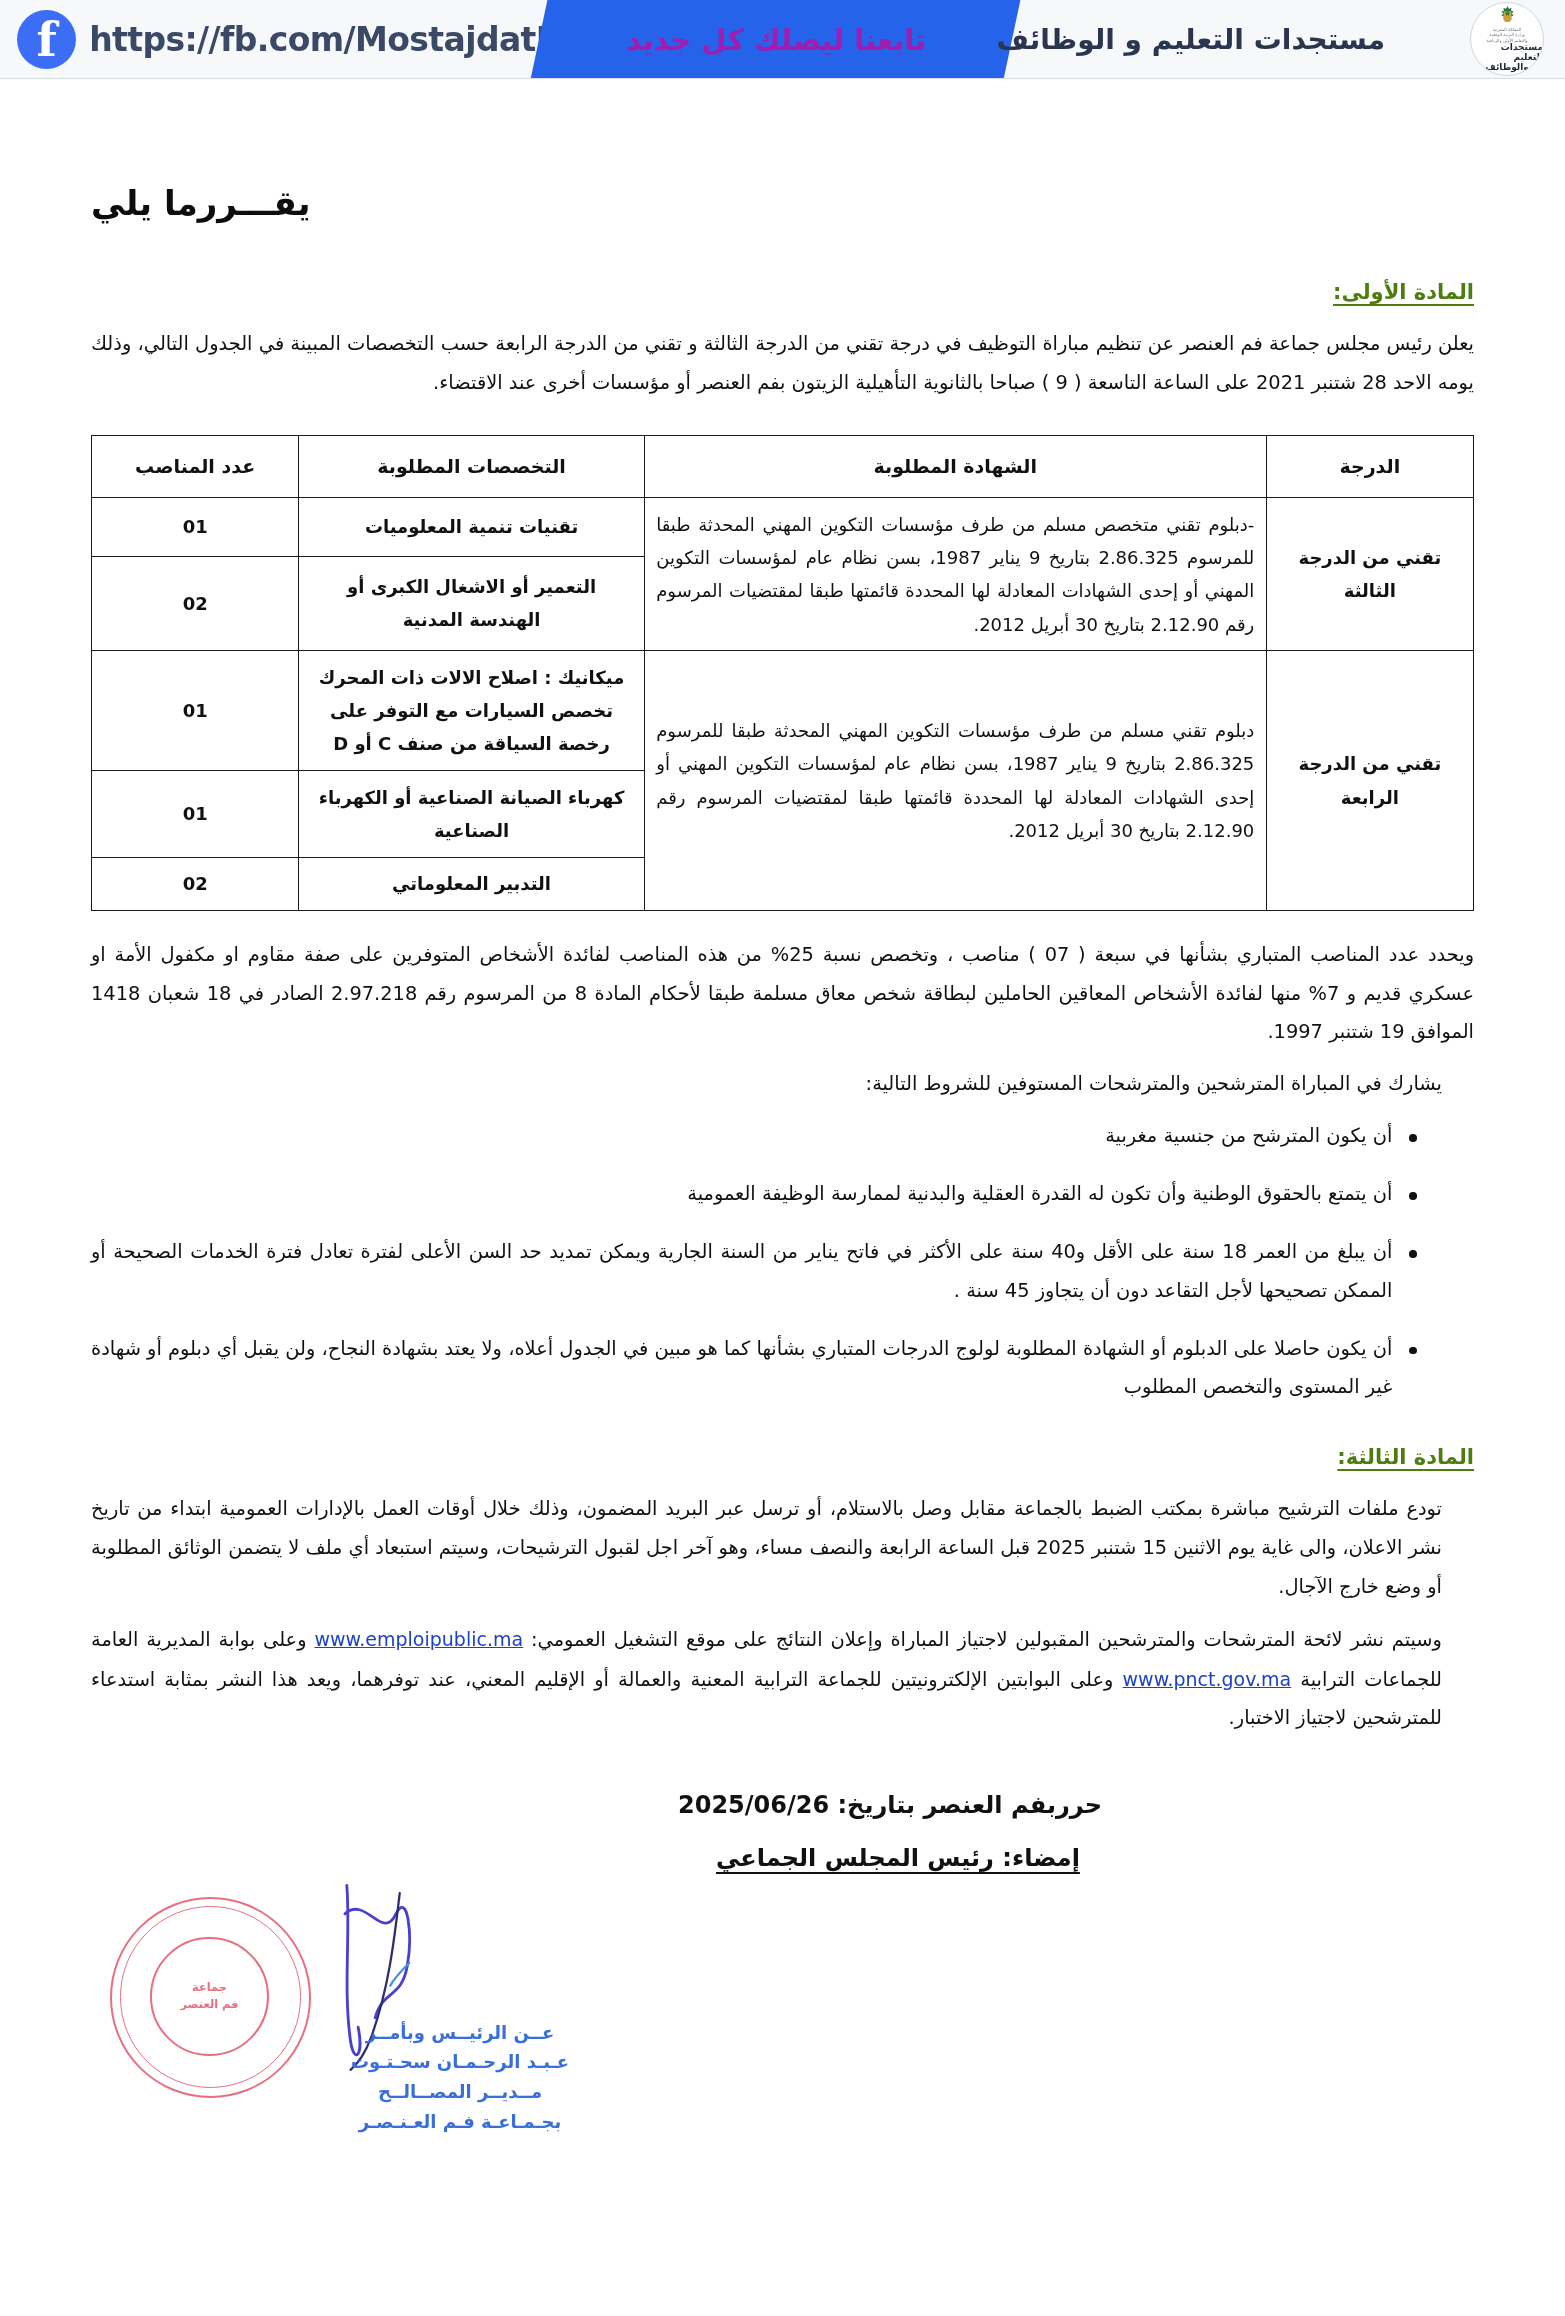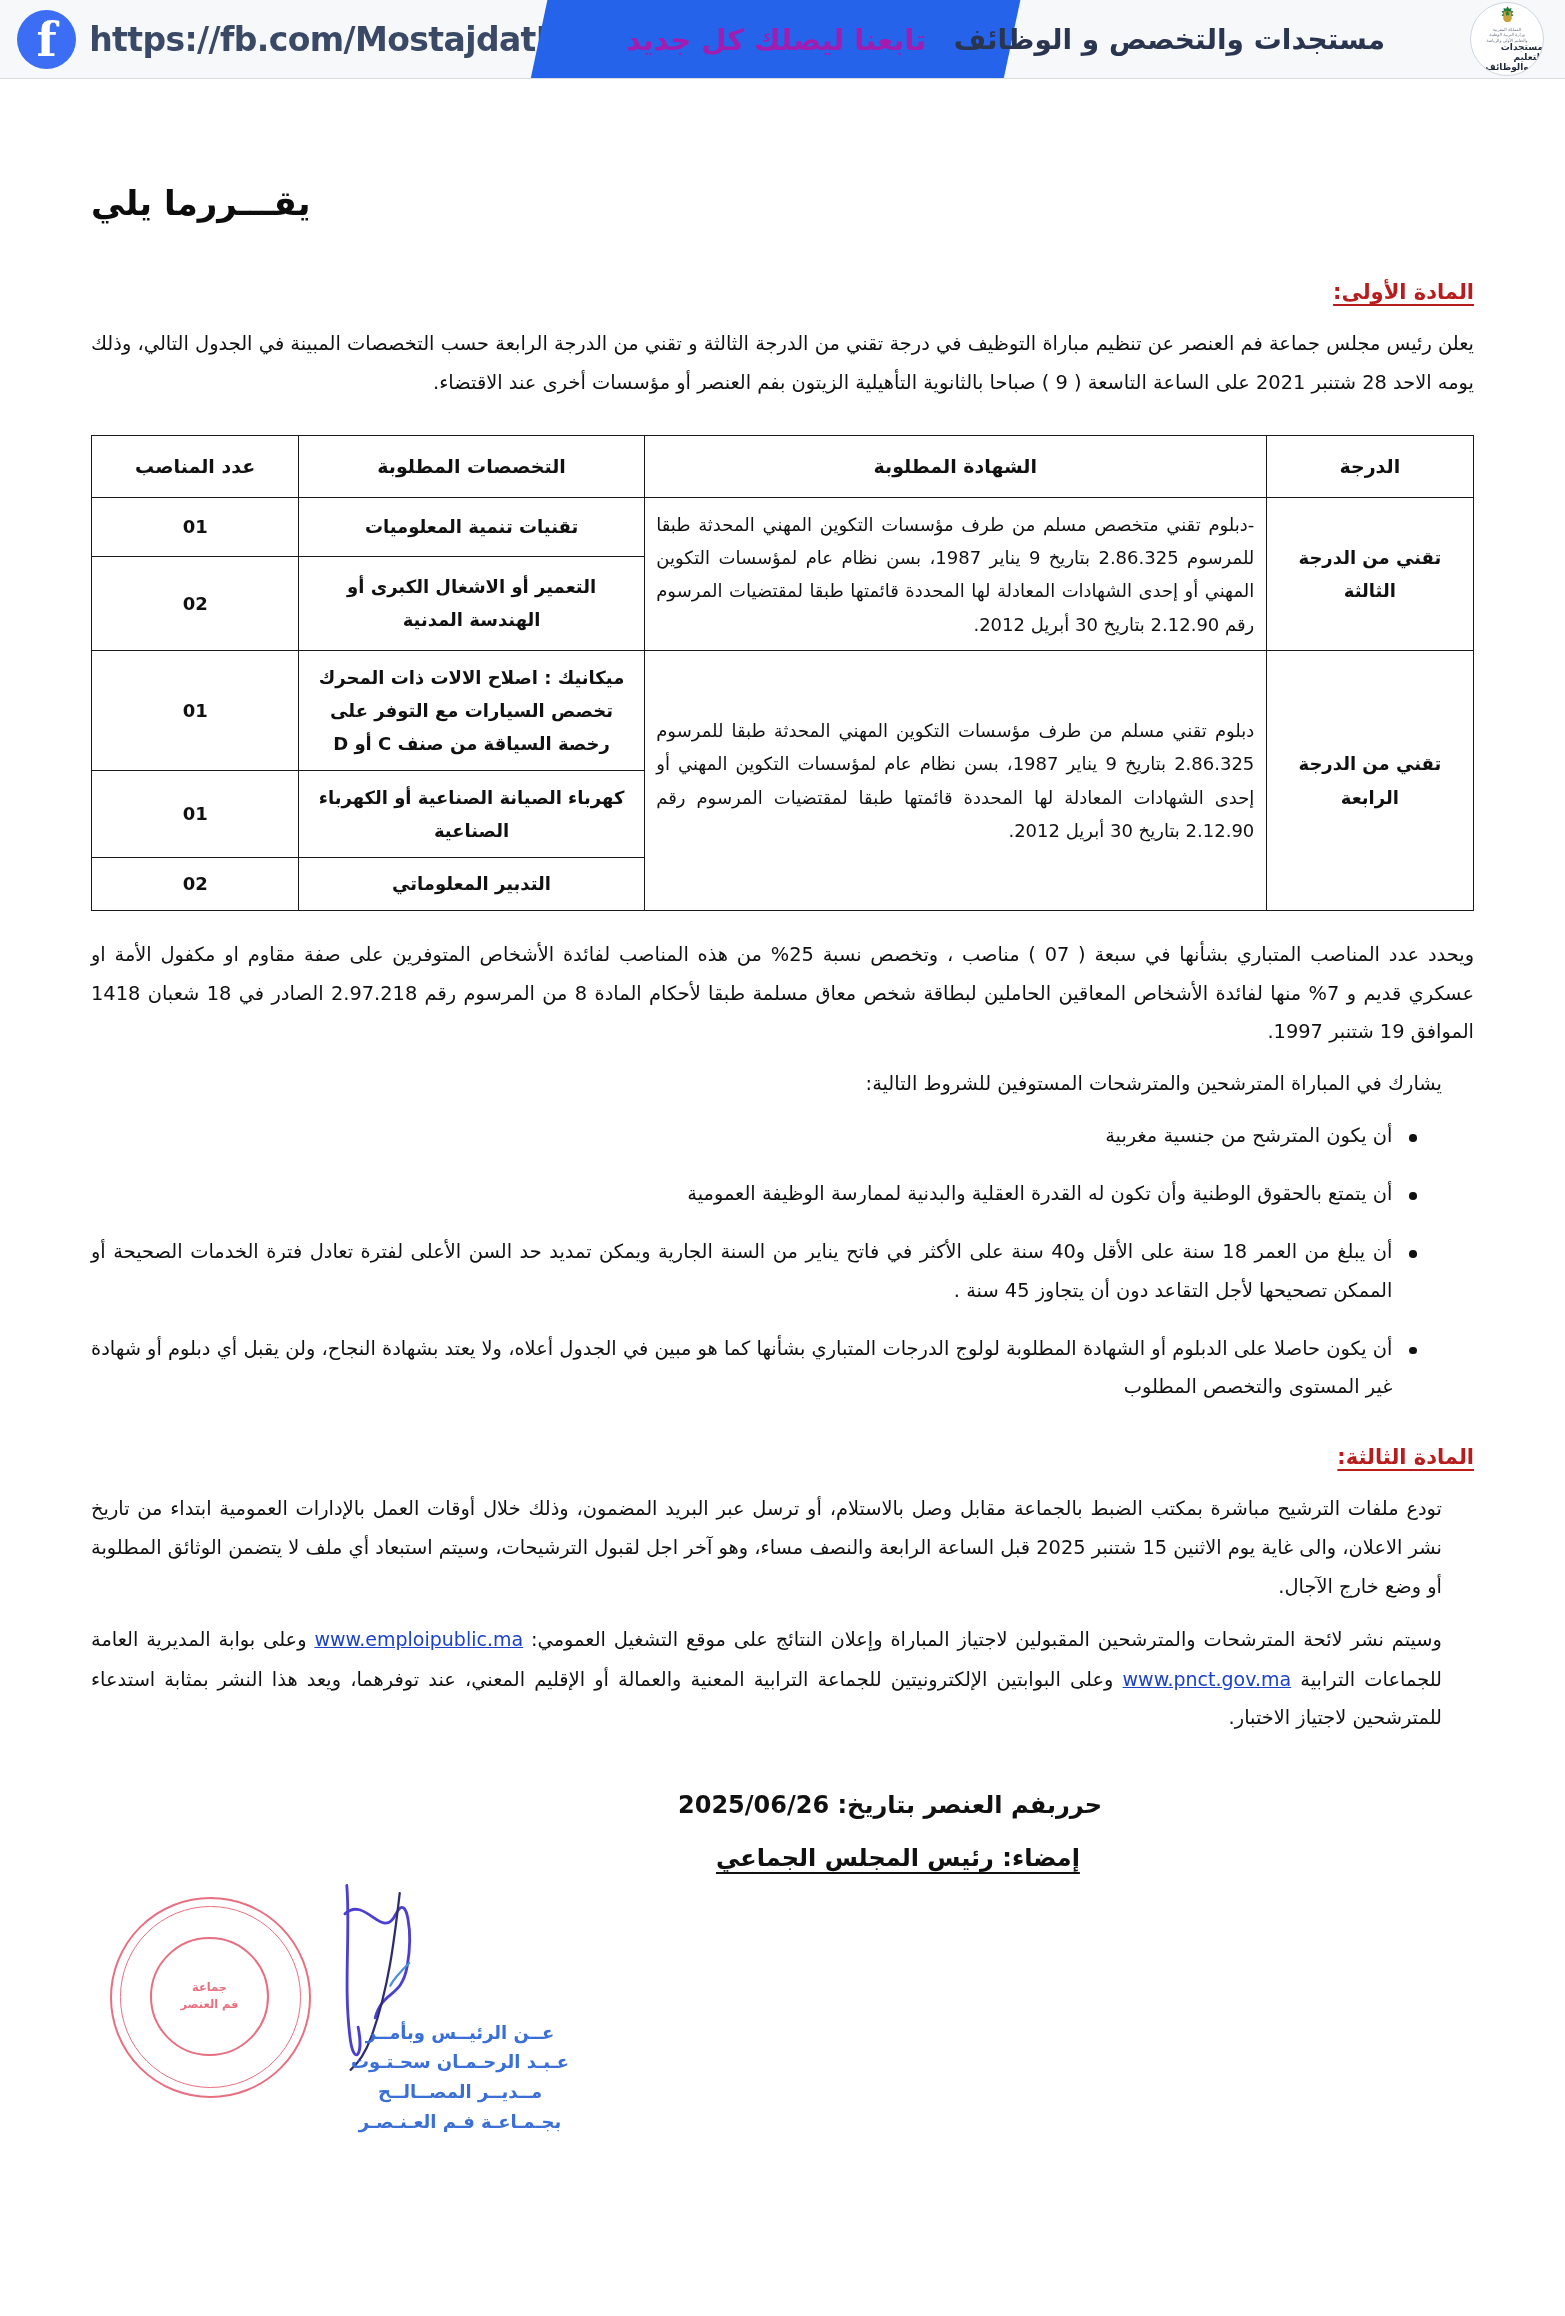--- a/index.html
+++ b/index.html
@@ -156,21 +156,21 @@
     color: #0d0d0d;
   }
 
   .article-head {
     font-size: 21px;
     font-weight: 700;
     text-decoration: underline;
     text-underline-offset: 4.7px;
     margin: 0 0 21px 0;
     display: block;
-    color: #b91c1c;
+    color: #4d7c0f;
   }
   .article-head.mt { margin-top: 38px; }
 
   .para {
     font-size: 19.4px;
     line-height: 2.0;
     margin: 0 0 13.2px 0;
     text-align: justify;
     color: #111111;
   }
@@ -331,21 +331,21 @@
 <div class="banner">
 
   <div class="banner-fb">
     <span class="fb-badge"></span>
     <span class="fb-url">https://fb.com/MostajdatMaroc</span>
   </div>
 
   <div class="banner-slant"></div>
   <div class="banner-slant-text">تابعنا ليصلك كل جديد</div>
 
-  <div class="banner-title">مستجدات والتخصص و الوظائف</div>
+  <div class="banner-title">مستجدات التعليم و الوظائف</div>
 
   <div class="banner-logo">
     <svg class="logo-crest" viewBox="0 0 32 32">
       <path d="M16 2 l2.2 3.6 4-1.2 -0.9 4.1 3.9 1.5 -2.9 3 2.9 3 -3.9 1.5 0.9 4.1 -4-1.2 L16 24 l-2.2-3.6 -4 1.2 0.9-4.1 -3.9-1.5 2.9-3 -2.9-3 3.9-1.5 -0.9-4.1 4 1.2z" fill="#1f7a3f"></path>
       <path d="M10 10 h12 v10 a6 6 0 0 1 -12 0z" fill="#c8a13a"></path>
       <path d="M16 9 l1.2 2.4 2.6 .4 -1.9 1.9 .5 2.6 -2.4-1.2 -2.4 1.2 .5-2.6 -1.9-1.9 2.6-.4z" fill="#1f7a3f"></path>
     </svg>
     <div class="logo-min">المملكة المغربية</div>
     <div class="logo-min">وزارة التربية الوطنية</div>
     <div class="logo-min">والتعليم الأولي والرياضة</div>

